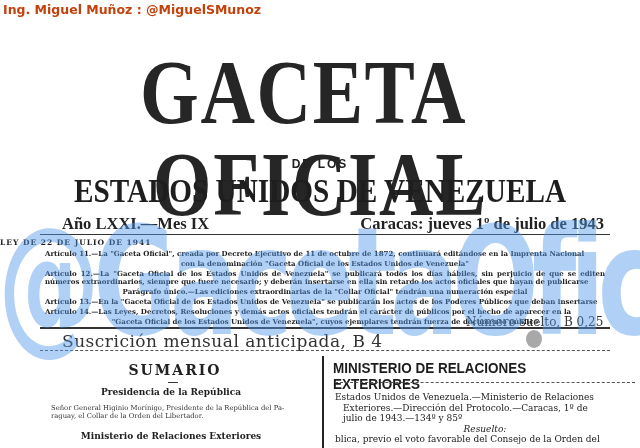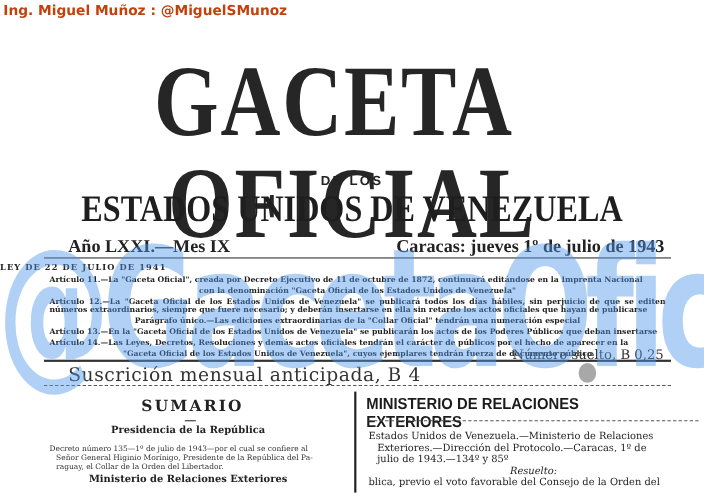--- a/index.html
+++ b/index.html
@@ -147,21 +147,20 @@
 <div class="subs">Suscrición mensual anticipada, B 4</div>
 <div class="suelto">Número suelto, B 0,25</div>
 <div class="rule dashed" style="left:40px; top:350px; width:570px;"></div>
 
 <div class="col-divider"></div>
 
 <div class="sumario-head">SUMARIO</div>
 <div class="sumario-dash"></div>
 <div class="sec-head" style="top:387px;">Presidencia de la República</div>
 <div class="decree">
-  <div>Decreto número 135—1º de julio de 1943—por el cual se confiere al</div>
   <div class="l2">Señor General Higinio Morínigo, Presidente de la República del Pa-</div>
   <div class="l2">raguay, el Collar de la Orden del Libertador.</div>
 </div>
 <div class="sec-head" style="top:431px;">Ministerio de Relaciones Exteriores</div>
 
 <div class="right-head">MINISTERIO DE RELACIONES EXTERIORES</div>
 <div class="rule dashed" style="left:335px; top:382px; width:300px;"></div>
 <div class="right-body">
   <div>Estados Unidos de Venezuela.—Ministerio de Relaciones</div>
   <div class="ind">Exteriores.—Dirección del Protocolo.—Caracas, 1º de</div>

